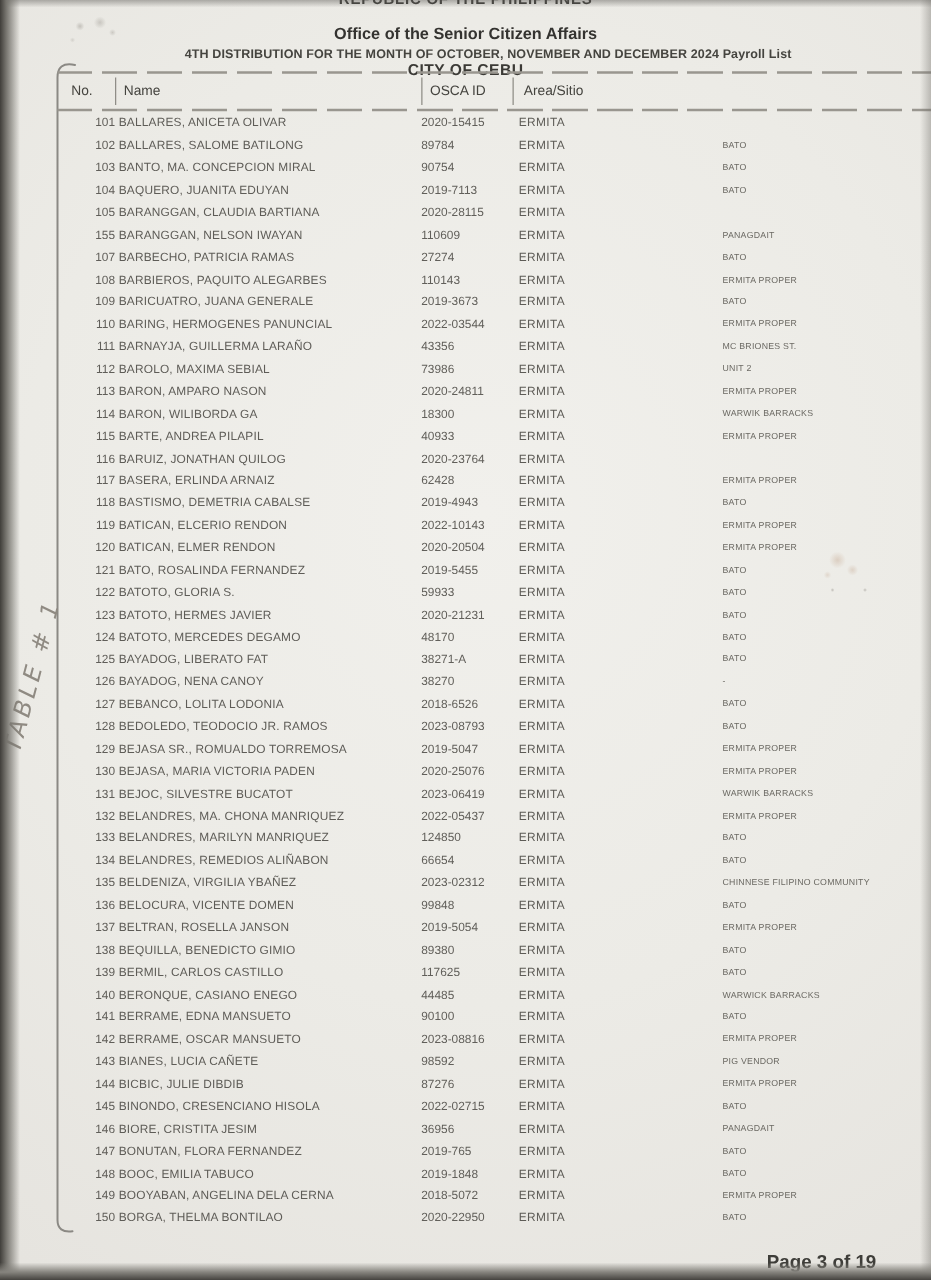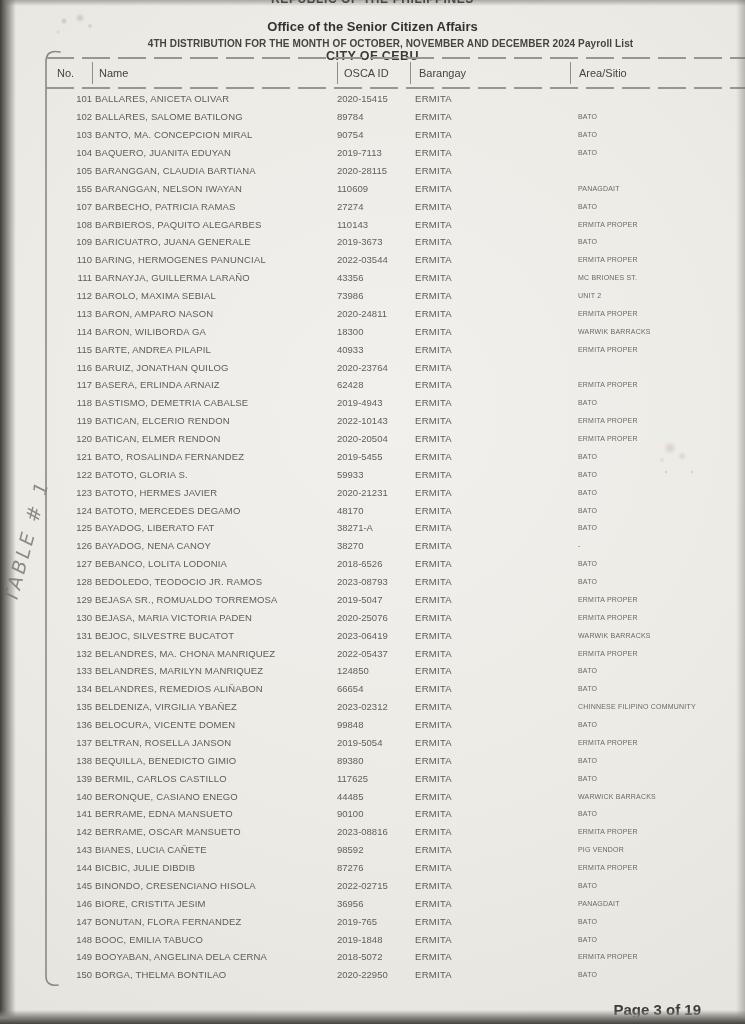--- a/index.html
+++ b/index.html
@@ -103,21 +103,20 @@
     <path d="M24,6 C14,4 10,8 10,16 L10,930 C10,937 14,940 22,939" fill="none" stroke="#8b8984" stroke-width="1.6" stroke-linecap="round"></path>
   </svg>
 
   <div class="hline l1"></div>
   <div class="hline l2"></div>
 
   <div class="thead">
     <div class="h h-no">No.</div>
     <div class="h h-name">Name</div>
     <div class="h h-osca">OSCA ID</div>
-    <div class="h h-brgy">Barangay</div>
     <div class="h h-area">Area/Sitio</div>
   </div>
 
   <div class="tbody">
     <div class="row">
         <div class="c no">101</div>
         <div class="c name">BALLARES, ANICETA OLIVAR</div>
         <div class="c osca">2020-15415</div>
         <div class="c brgy">ERMITA</div>
         <div class="c area"></div>

